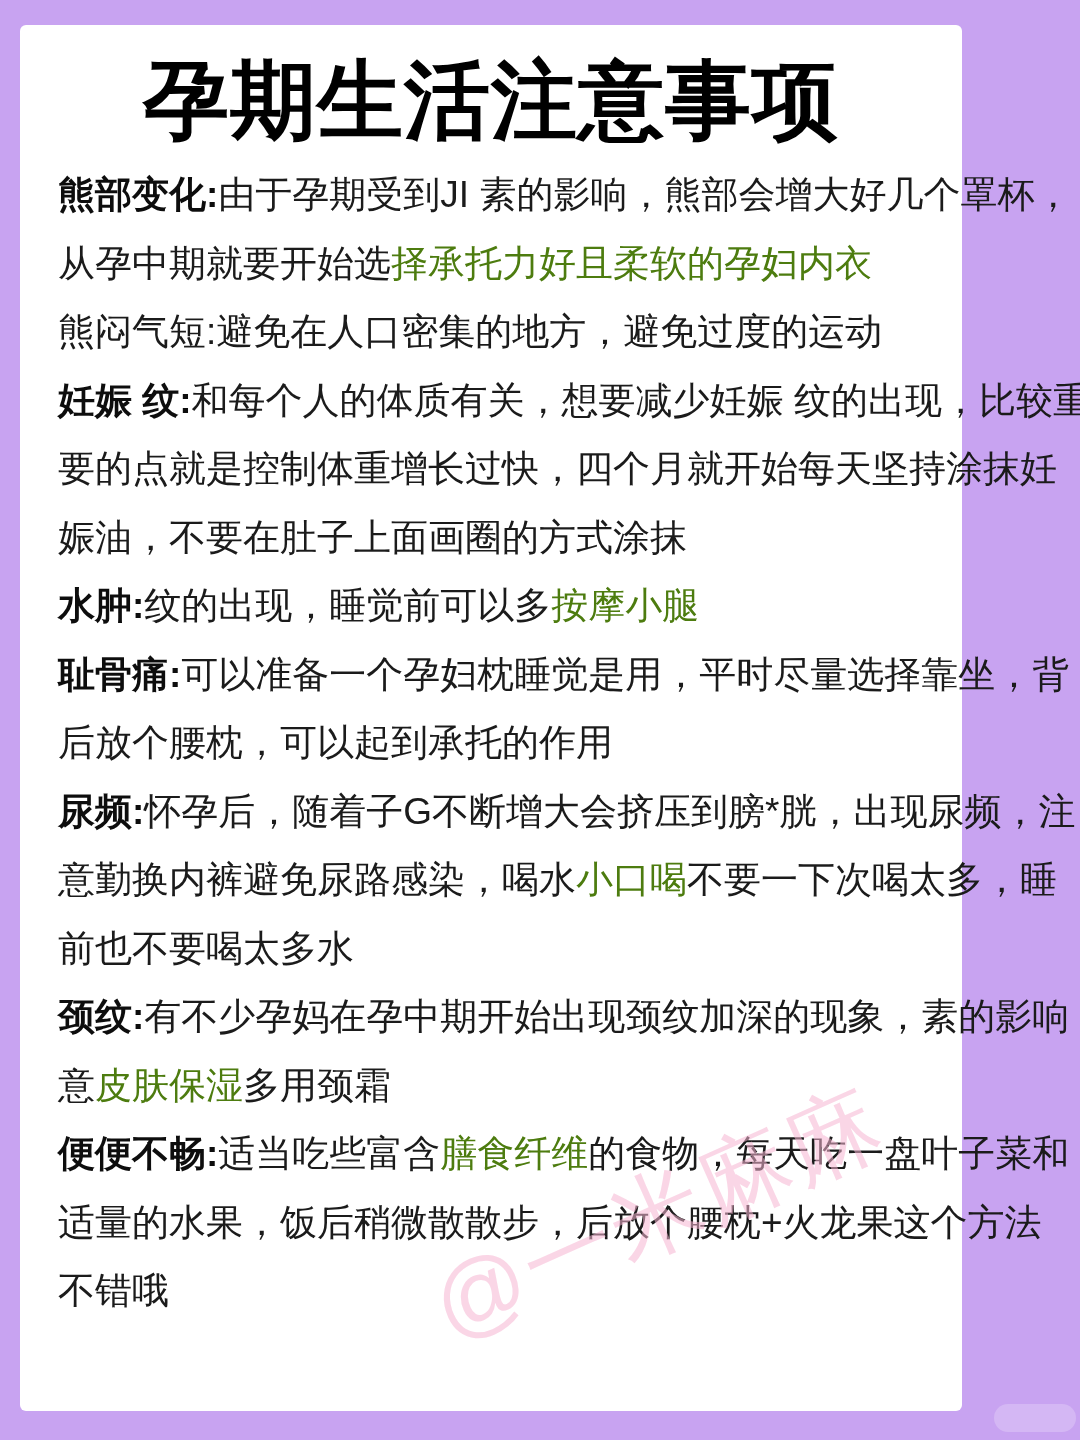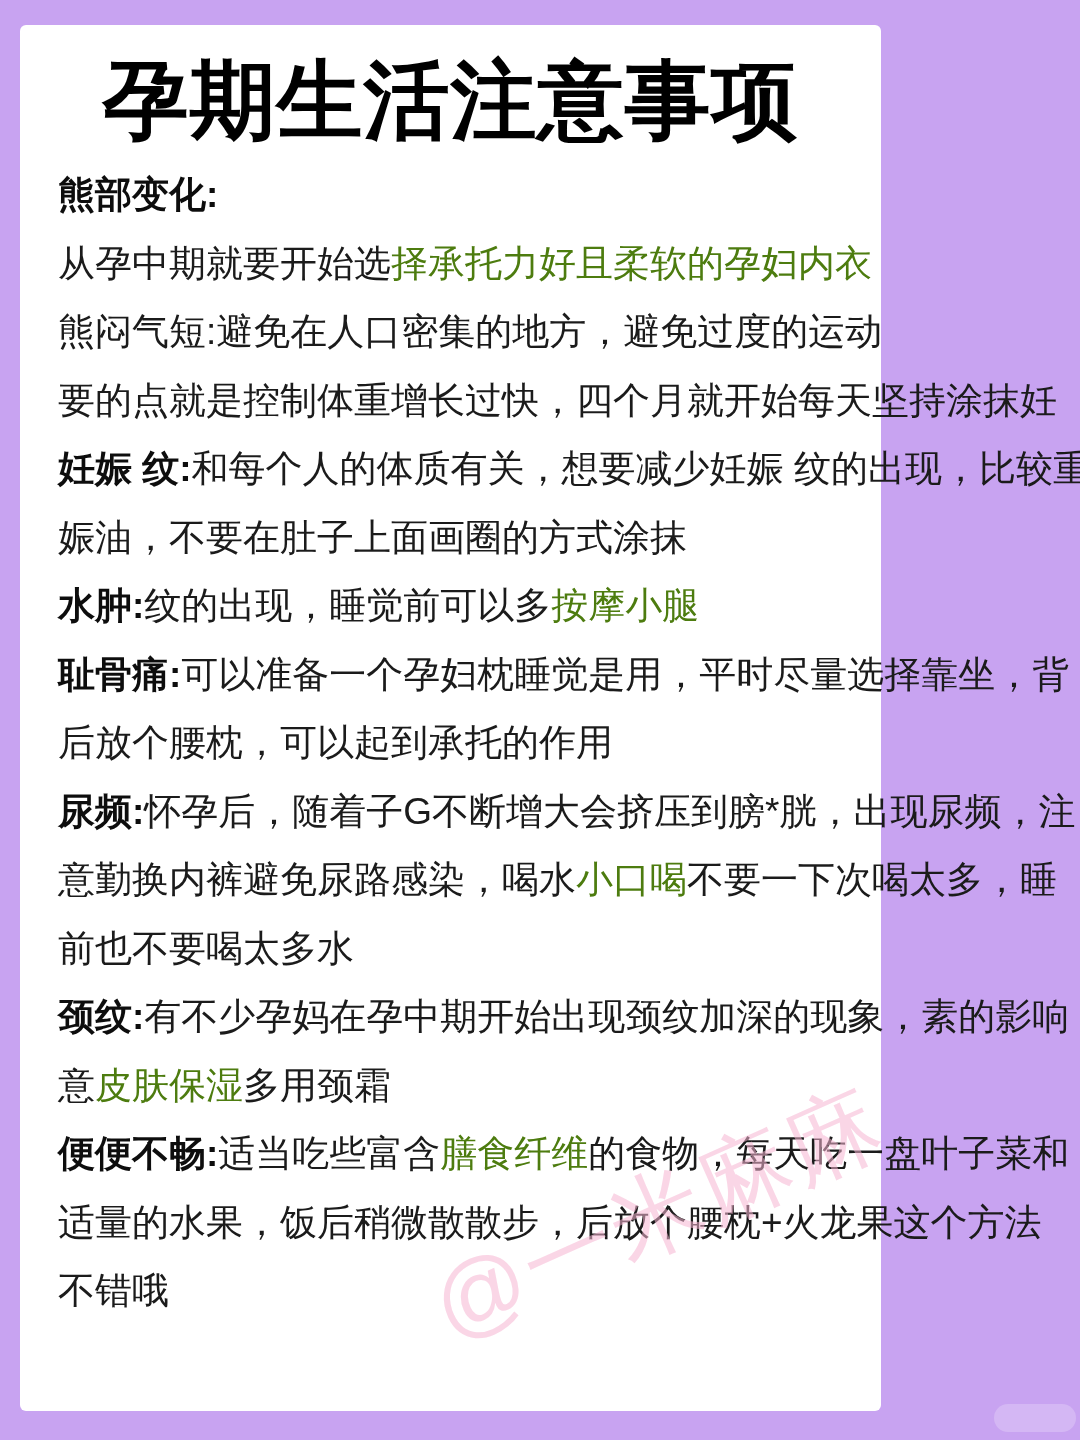--- a/index.html
+++ b/index.html
@@ -11,21 +11,21 @@
     height: 1440px;
     position: relative;
     background: #c8a3f1;
     font-family: "Liberation Sans", "DejaVu Sans", sans-serif;
     overflow: hidden;
   }
   .card {
     position: absolute;
     left: 20px;
     top: 25px;
-    width: 861px;
+    width: 942px;
     height: 1386px;
     background: #ffffff;
     border-radius: 6px;
   }
   .title {
     margin: 0;
     padding-top: 32px;
     text-align: center;
     font-size: 86px;
     line-height: 1;
@@ -68,25 +68,25 @@
     border-radius: 14px;
     background: rgba(255, 255, 255, 0.22);
   }
 </style>
 </head>
 <body>
 
 <div class="card">
   <h1 class="title">孕期生活注意事项</h1>
   <div class="lines" id="lines">
-      <div class="line"><span class="seg bold">熊部变化:</span></div>
+      <div class="line"><span class="seg bold">熊部变化:</span><span class="seg">由于孕期受到JI 素的影响，熊部会增大好几个罩杯，</span></div>
       <div class="line"><span class="seg">从孕中期就要开始选</span><span class="seg red">择承托力好且柔软的孕妇内衣</span></div>
       <div class="line"><span class="seg">熊闷气短:避免在人口密集的地方，避免过度的运动</span></div>
+      <div class="line"><span class="seg bold">妊娠 纹:</span><span class="seg">和每个人的体质有关，想要减少妊娠 纹的出现，比较重</span></div>
       <div class="line"><span class="seg">要的点就是控制体重增长过快，四个月就开始每天坚持涂抹妊</span></div>
-      <div class="line"><span class="seg bold">妊娠 纹:</span><span class="seg">和每个人的体质有关，想要减少妊娠 纹的出现，比较重</span></div>
       <div class="line"><span class="seg">娠油，不要在肚子上面画圈的方式涂抹</span></div>
       <div class="line"><span class="seg bold">水肿:</span><span class="seg">纹的出现，睡觉前可以多</span><span class="seg red">按摩小腿</span></div>
       <div class="line"><span class="seg bold">耻骨痛:</span><span class="seg">可以准备一个孕妇枕睡觉是用，平时尽量选择靠坐，背</span></div>
       <div class="line"><span class="seg">后放个腰枕，可以起到承托的作用</span></div>
       <div class="line"><span class="seg bold">尿频:</span><span class="seg">怀孕后，随着子G不断增大会挤压到膀*胱，出现尿频，注</span></div>
       <div class="line"><span class="seg">意勤换内裤避免尿路感染，喝水</span><span class="seg red">小口喝</span><span class="seg">不要一下次喝太多，睡</span></div>
       <div class="line"><span class="seg">前也不要喝太多水</span></div>
       <div class="line"><span class="seg bold">颈纹:</span><span class="seg">有不少孕妈在孕中期开始出现颈纹加深的现象，素的影响</span></div>
       <div class="line"><span class="seg">意</span><span class="seg red">皮肤保湿</span><span class="seg">多用颈霜</span></div>
       <div class="line"><span class="seg bold">便便不畅:</span><span class="seg">适当吃些富含</span><span class="seg red">膳食纤维</span><span class="seg">的食物，每天吃一盘叶子菜和</span></div>

